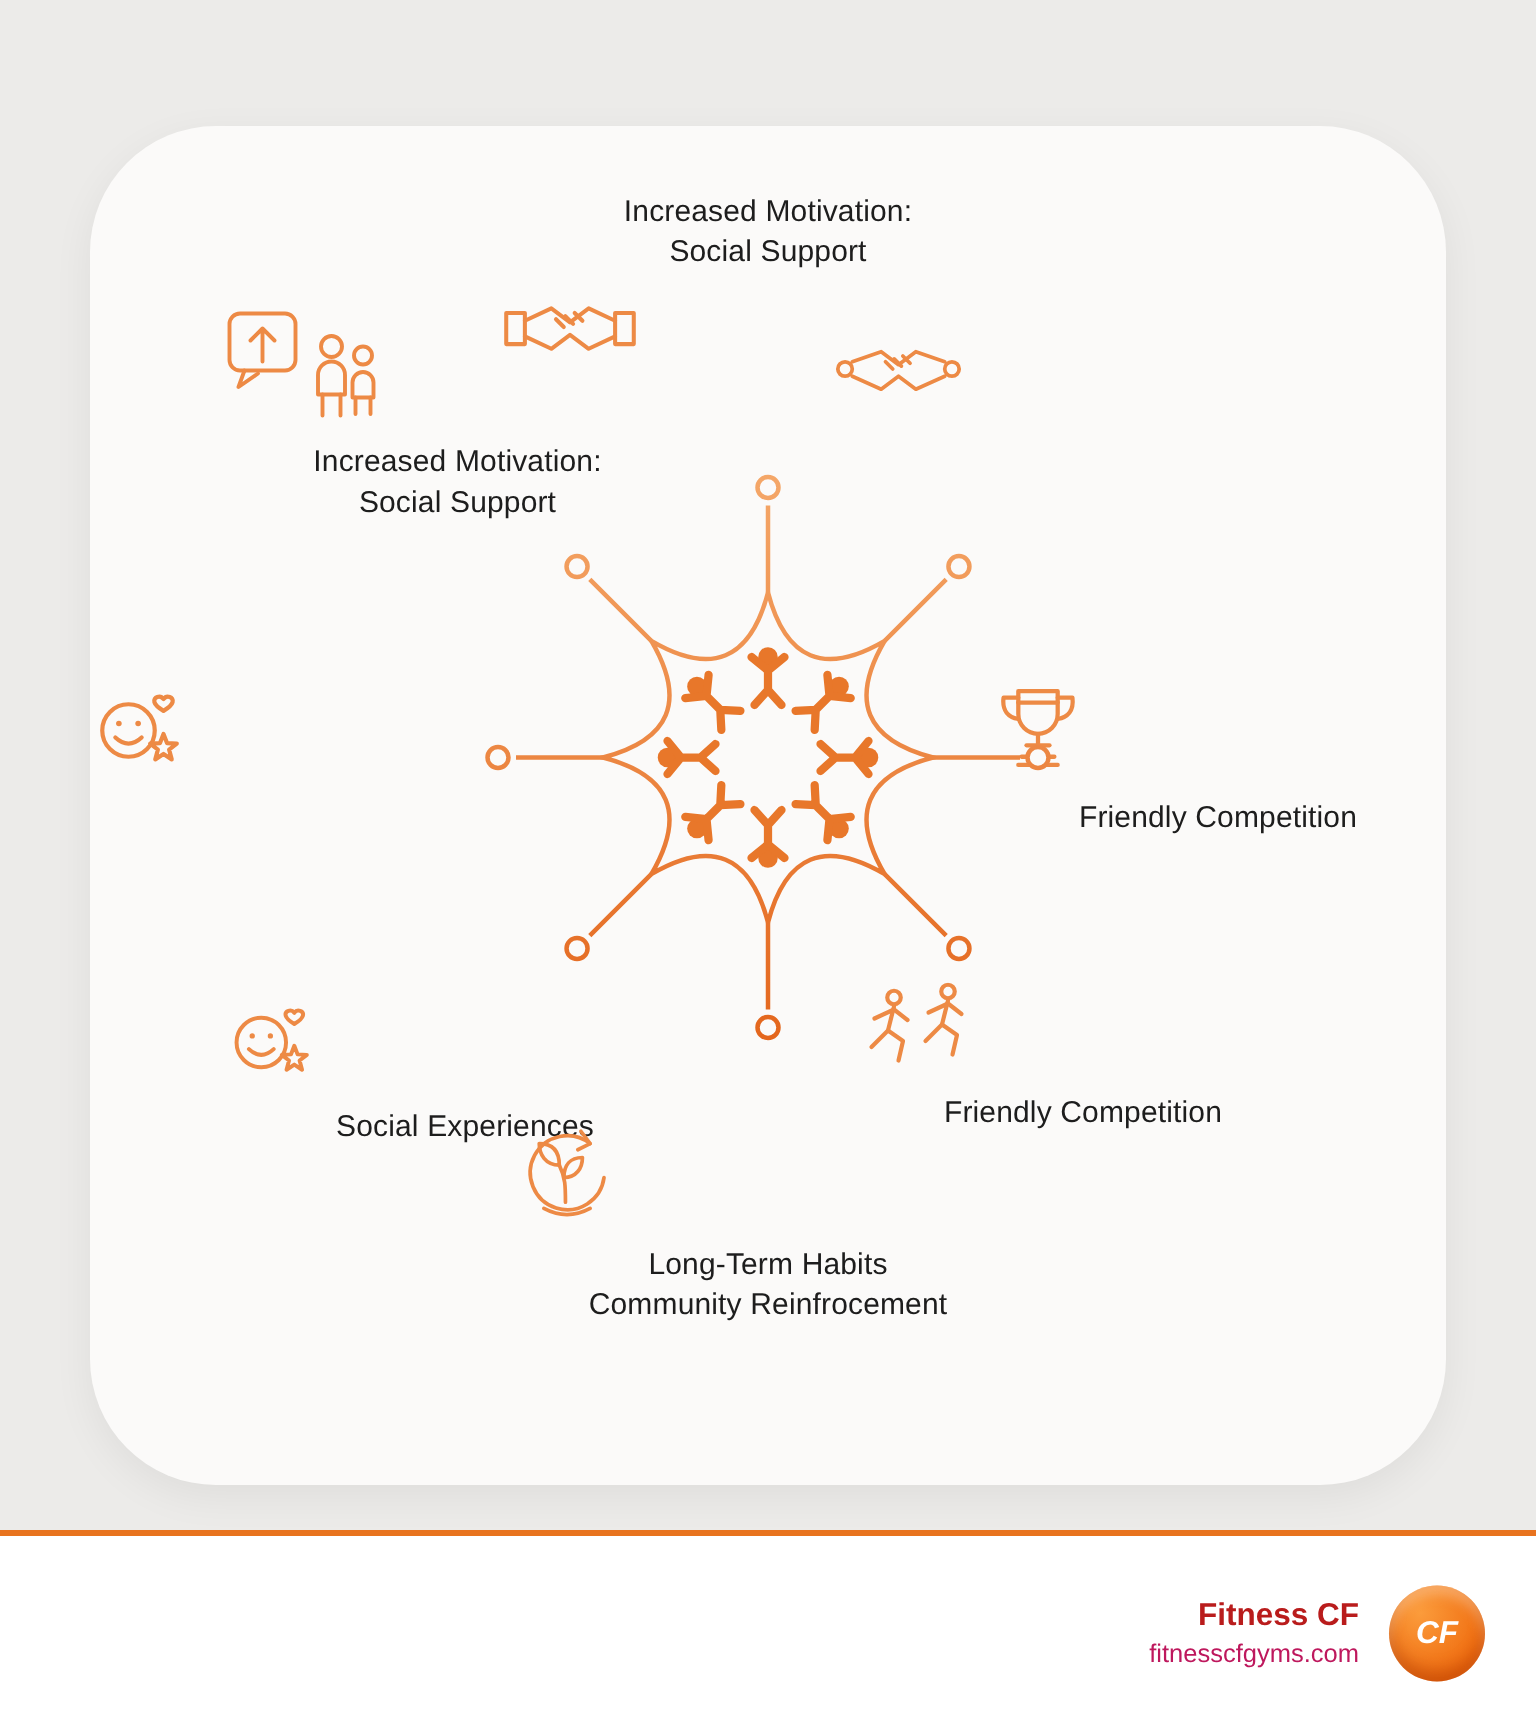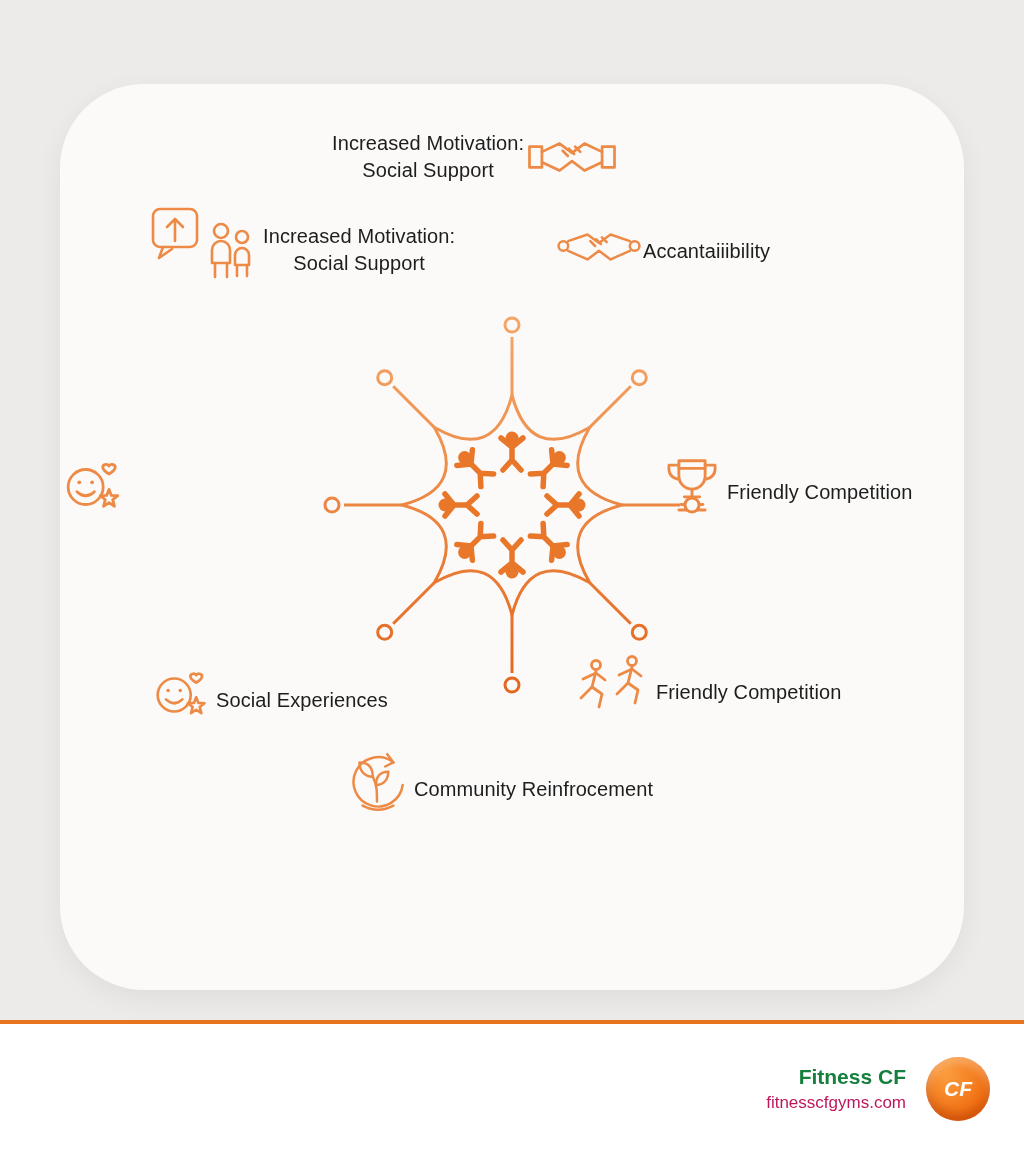--- a/index.html
+++ b/index.html
@@ -9,37 +9,37 @@
     font-family:"Liberation Sans", sans-serif;
     overflow:hidden;
   }
   .page{position:absolute;inset:0;}
   .card{
     position:absolute;left:60px;top:84px;width:904px;height:906px;
     background:#FBFAF9;border-radius:84px;
     box-shadow:0 8px 28px rgba(0,0,0,0.06);
   }
   .item{
-    position:absolute;display:flex;flex-direction:row;align-items:center;
+    position:absolute;display:flex;flex-direction:column;
     text-align:center;
   }
   .label{
     font-size:20px;line-height:27px;color:#1D1D1D;font-weight:500;letter-spacing:0.1px;
   }
   .item .icon{margin-bottom:10px;}
   .item.text-first .label{margin-bottom:8px;}
   .center-art{position:absolute;left:252px;top:221px;width:400px;height:400px;}
   .footer{
     position:absolute;left:0;top:1020px;width:1024px;height:134px;
     background:#FFFFFF;border-top:4px solid #E8731E;box-sizing:border-box;
     display:flex;align-items:center;justify-content:flex-end;
     gap:20px;padding-right:34px;
   }
   .brand{text-align:right;}
-  .brand-name{font-size:21px;font-weight:bold;color:#15803d;}
+  .brand-name{font-size:21px;font-weight:bold;color:#b91c1c;}
   .brand-site{font-size:17px;color:#be185d;margin-top:4px;}
   .logo{
     width:64px;height:64px;border-radius:50%;
     background:radial-gradient(circle at 32% 28%, #FB9C3C, #EF6A0D 75%);
     display:flex;align-items:center;justify-content:center;
     color:#fff;font-weight:bold;font-style:italic;font-size:21px;
     box-shadow:inset 0 -7px 10px rgba(150,40,0,0.35), inset 0 6px 8px rgba(255,220,180,0.45);
   }
   svg{display:block;}
 </style>
@@ -83,21 +83,20 @@
 
     <div class="item" style="left:495px;top:136px;width:320px;">
       <svg class="icon" width="88" height="52" viewBox="0 0 90 54" fill="none" stroke="#ED8A45" stroke-width="2.6" stroke-linecap="round" stroke-linejoin="round">
         <circle cx="8" cy="27" r="5"></circle>
         <circle cx="82" cy="27" r="5"></circle>
         <path d="M13,22 L33,15 L45,24 L57,15 L77,22"></path>
         <path d="M13,32 L33,41 L45,32 L57,41 L77,32"></path>
         <path d="M36,22 l5,5 M42,20 l5,5 M48,18 l5,5"></path>
       </svg>
       <div class="label">
-        <div>Accantaiiibility</div>
       </div>
     </div>
 
     <div class="item" style="left:0px;top:368px;width:310px;">
       <svg class="icon" width="70" height="70" viewBox="0 0 60 60" fill="none" stroke="#ED8A45" stroke-width="2.4" stroke-linecap="round" stroke-linejoin="round">
         <circle cx="22" cy="30" r="15"></circle>
         <circle cx="16.5" cy="26" r="1.6" fill="#ED8A45" stroke="none"></circle>
         <circle cx="27.5" cy="26" r="1.6" fill="#ED8A45" stroke="none"></circle>
         <path d="M14.5,34 Q22,41 29.5,34"></path>
         <path d="M42,12 c-1.8,-2.6 -6,-1.2 -5.2,1.8 c0.6,2.2 5.2,5 5.2,5 c0,0 4.6,-2.8 5.2,-5 c0.8,-3 -3.4,-4.4 -5.2,-1.8 z"></path>
@@ -157,20 +156,21 @@
     <div class="item" style="left:282px;top:664px;width:340px;">
       <svg class="icon" width="72" height="72" viewBox="0 0 70 70" fill="none" stroke="#ED8A45" stroke-width="2.4" stroke-linecap="round" stroke-linejoin="round">
         <path d="M50,14 A24,24 0 1 0 59,36"></path>
         <path d="M44,6 L50,14 L42,18"></path>
         <path d="M34,52 C34,42 34,36 30,28"></path>
         <path d="M30,28 C21,28 17,21 17,14 C26,14 30,19 30,28 z"></path>
         <path d="M33,36 C41,36 45,30 45,23 C37,23 33,28 33,36 z"></path>
         <path d="M20,56 q15,8 30,0"></path>
       </svg>
       <div class="label">
+        <div>Long-Term Habits</div>
         <div>Community Reinfrocement</div>
       </div>
     </div>
 
     <svg class="center-art" viewBox="-200 -200 400 400">
       <defs>
         <linearGradient id="starGrad" x1="0" y1="-200" x2="0" y2="200" gradientUnits="userSpaceOnUse">
           <stop offset="0" stop-color="#F5A96B"></stop>
           <stop offset="1" stop-color="#E3641A"></stop>
         </linearGradient>

